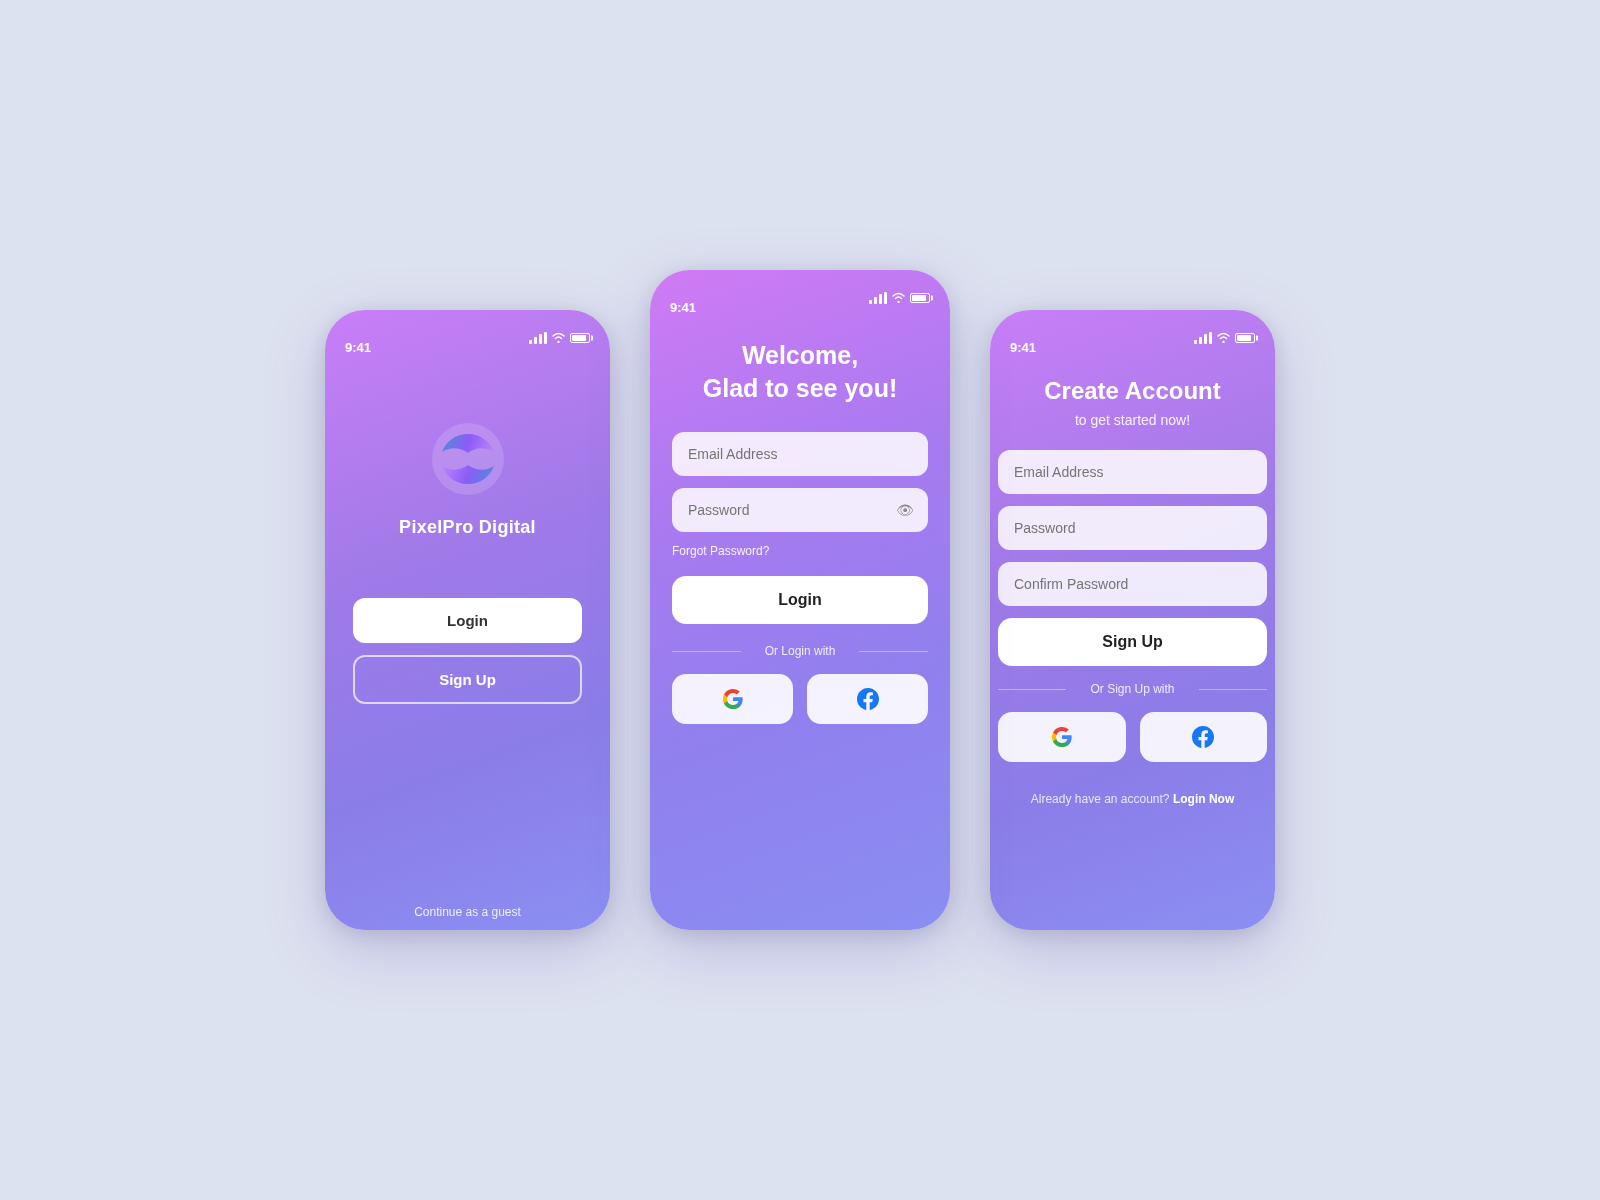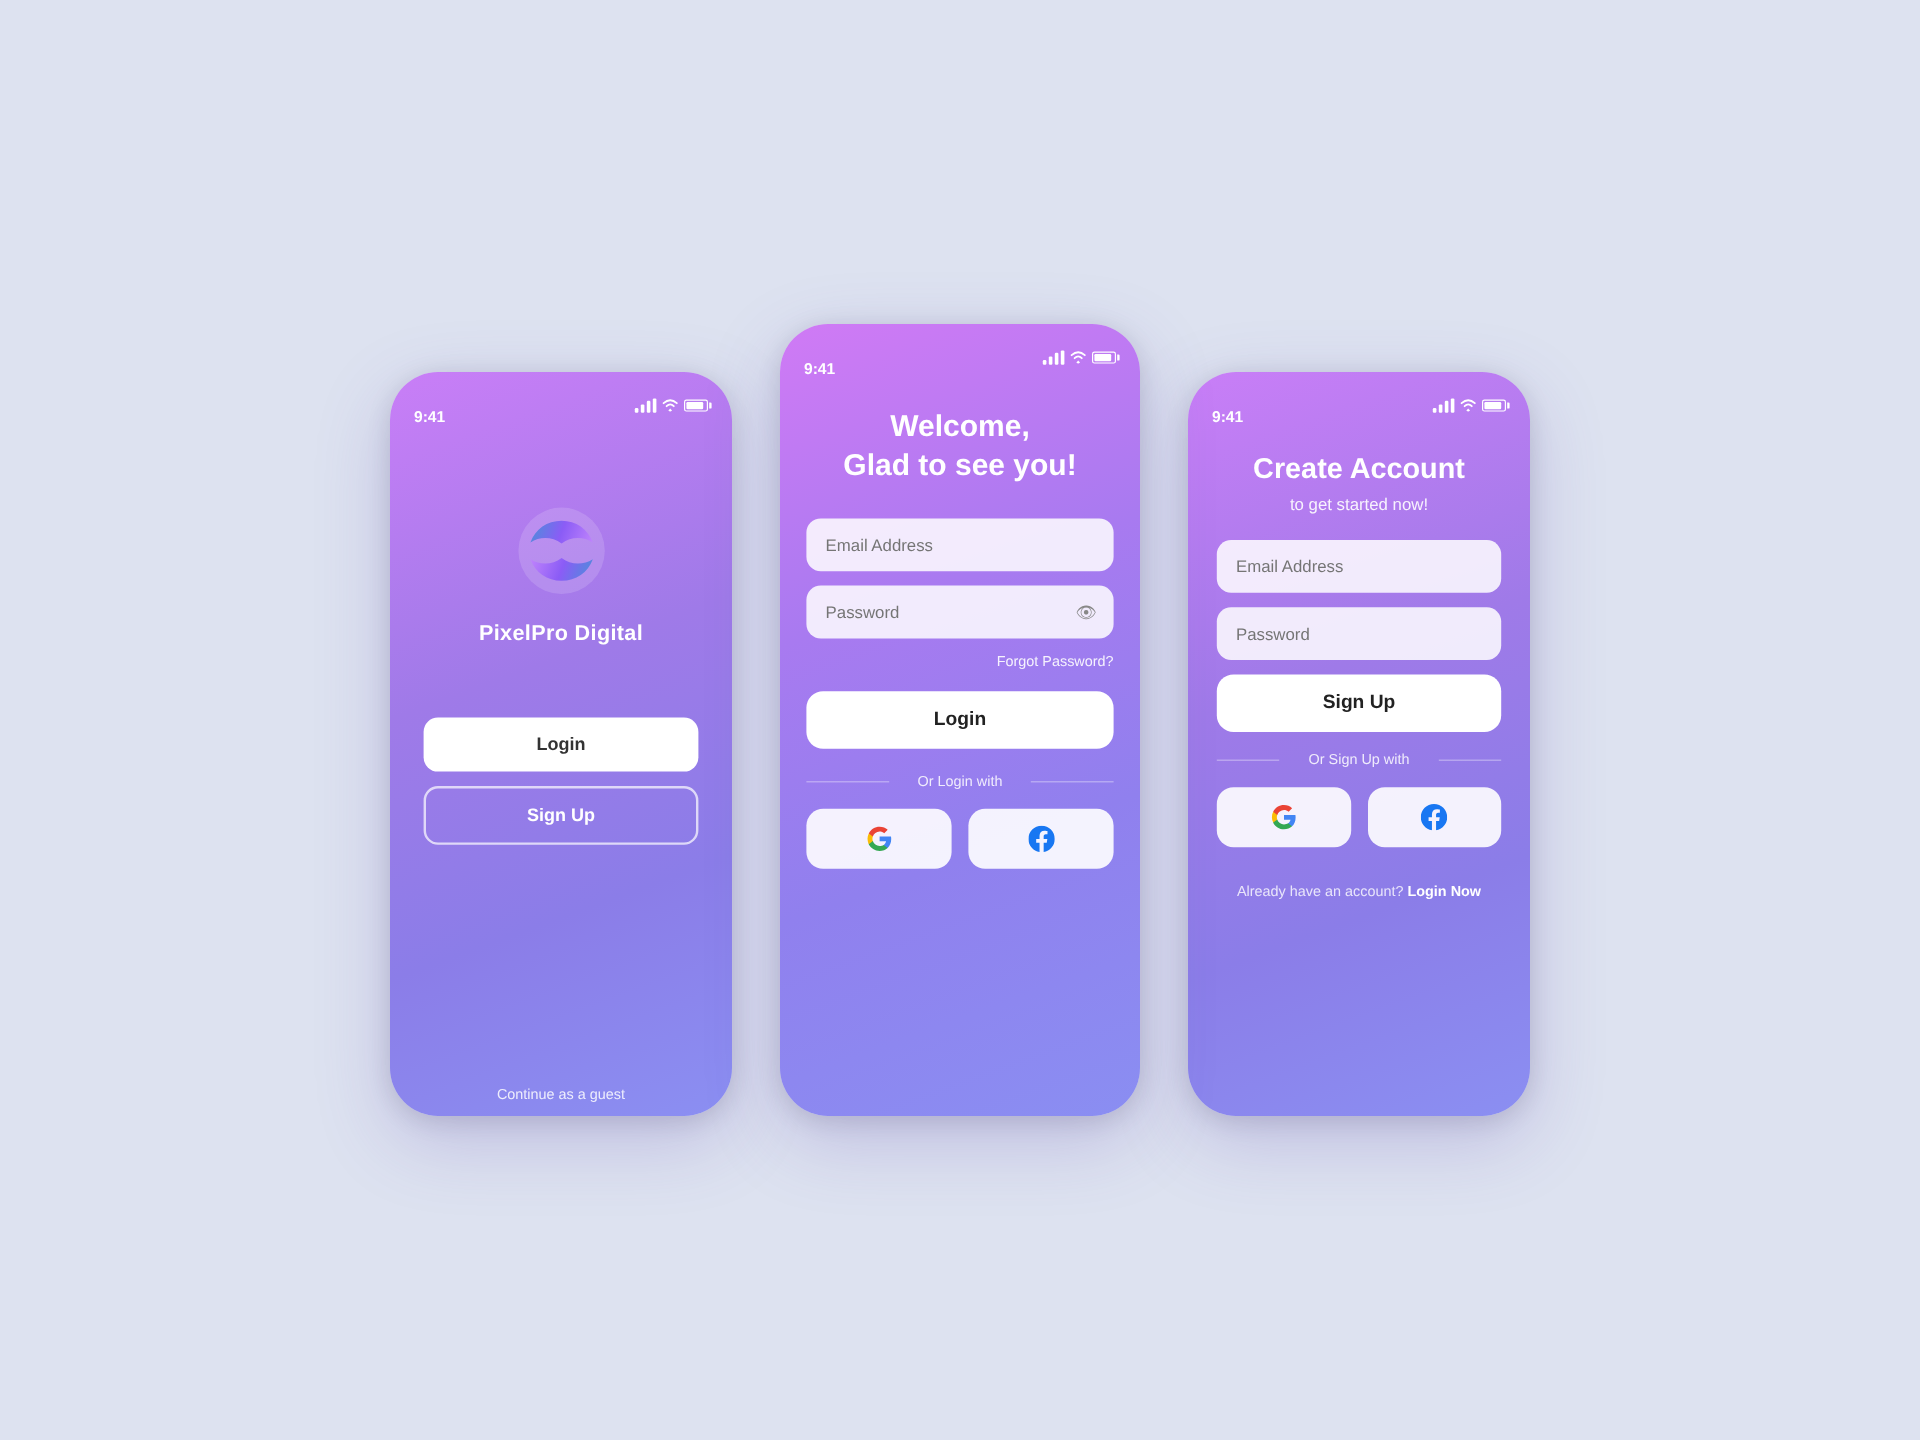--- a/index.html
+++ b/index.html
@@ -229,21 +229,20 @@
       position: absolute;
       right: 14px;
       top: 50%;
       transform: translateY(-50%);
       color: #888;
       font-size: 14px;
       cursor: pointer;
     }
 
     .forgot-password {
-      text-align: right;
       color: rgba(255,255,255,0.9);
       font-size: 12px;
       margin-bottom: 18px;
       cursor: pointer;
     }
 
     .btn-login {
       width: 100%;
       padding: 15px;
       background: white;
@@ -302,21 +301,21 @@
     }
 
     .bottom-link {
       color: white;
       font-weight: 700;
       cursor: pointer;
     }
 
     
     .phone-3-content {
-      padding: 0 24px;
+      padding: 0 8px;
     }
 
     .create-title {
       color: white;
       font-size: 24px;
       font-weight: 800;
       text-align: center;
       line-height: 1.3;
       margin: 16px 0 6px;
     }
@@ -478,20 +477,23 @@
     <p class="create-subtitle">to get started now!</p>
 
     <div class="input-wrapper">
       <input type="email" placeholder="Email Address" style="">
     </div>
 
     <div class="input-wrapper">
       <input type="password" placeholder="Password" style="">
     </div>
 
+    <div class="input-wrapper">
+      <input type="password" placeholder="Confirm Password" style="">
+    </div>
 
     <button class="btn-login" style="margin-bottom:16px;">Sign Up</button>
 
     <div class="divider-row">
       <div class="divider-line"></div>
       <span class="divider-text">Or Sign Up with</span>
       <div class="divider-line"></div>
     </div>
 
     <div class="social-row">

